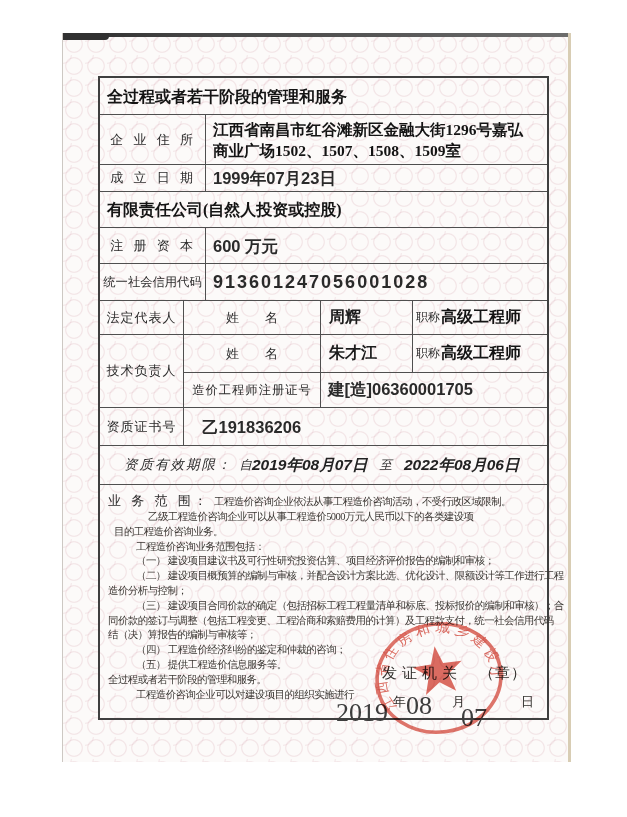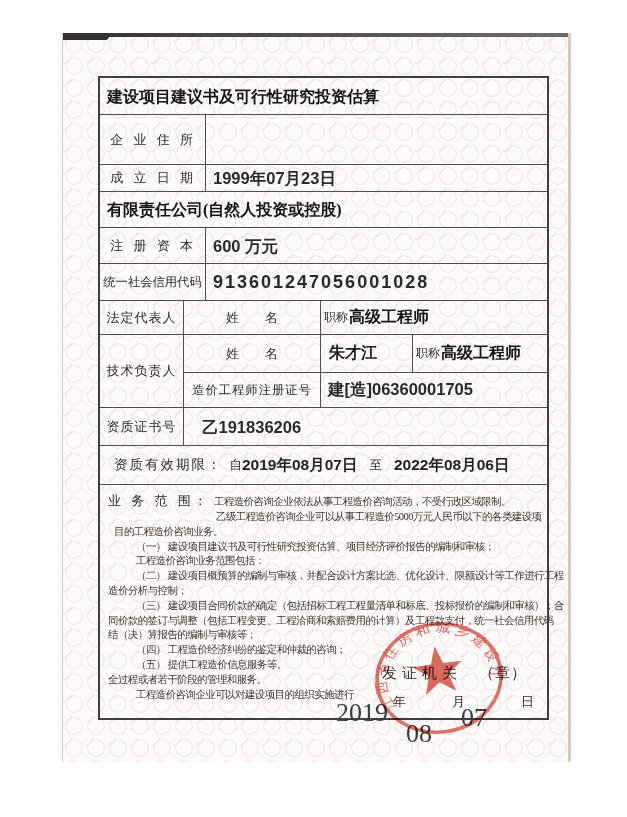--- a/index.html
+++ b/index.html
@@ -53,69 +53,70 @@
   .cell-title{flex:1;padding-left:3px;}
   .mini{font-size:12px;color:#2e2e2e;margin-right:1px;flex-shrink:0;}
   .title-val{font-size:16px;font-weight:600;color:#141414;}
   .sub{flex:1;display:flex;flex-direction:column;}
   .subrow{display:flex;box-sizing:border-box;}
   .subrow.first{border-bottom:1px solid #4f4f4f;}
   .cert-label{width:137px;justify-content:center;font-size:12.3px;letter-spacing:1px;color:#2b2b2b;flex-shrink:0;}
   .cert-val{flex:1;padding-left:7px;}
   .certno-val{padding-left:18px;}
   
-  .valid-cell{flex:1;padding-left:14px;}
+  .valid-cell{flex:1;padding-left:24px;font-style:italic;}
   .valid-label{font-size:13.5px;letter-spacing:2px;color:#2b2b2b;margin-right:7px;}
   .valid-pre{font-size:12.5px;color:#2e2e2e;}
   .valid-date{font-family:"Liberation Sans","DejaVu Sans",sans-serif;font-weight:700;font-size:15.5px;color:#222;}
   .valid-gap{display:inline-block;width:12px;}
   
   .biz-cell{flex:1;position:relative;display:block;padding-top:7px;}
   .bz-row1{display:flex;align-items:flex-start;}
   .bz-label{margin-left:8px;width:106px;flex-shrink:0;font-size:13px;letter-spacing:3px;word-spacing:1px;color:#2b2b2b;}
   .bz{font-size:10.5px;letter-spacing:-0.6px;line-height:14.8px;color:#3b3733;white-space:nowrap;}
   .bz-intro{padding-top:3px;}
   .bz-line{white-space:nowrap;}
-  .in116{margin-left:116px;}
+  .in116{margin-left:48px;}
   .in36{margin-left:36px;}
   .in14{margin-left:14px;}
   .in8{margin-left:8px;}
   
   .auth{position:absolute;left:282px;top:179px;font-size:15px;letter-spacing:5px;color:#32302d;}
   .stamp-note{position:absolute;left:379px;top:179px;font-size:15px;letter-spacing:1px;color:#32302d;}
   .dt-num{position:absolute;font-family:Liberation Serif, serif;font-size:26px;color:#3d3d3d;}
   .dt-unit{position:absolute;font-size:13px;color:#32302d;}
   .dt-y{left:236px;top:213px;}
   .dt-yu{left:293px;top:208px;}
-  .dt-m{left:306px;top:234px;text-align:right;}
+  .dt-m{left:306px;top:206px;text-align:right;}
   .dt-mu{left:352px;top:208px;}
   .dt-d{left:361px;top:218px;}
   .dt-du{left:421px;top:208px;}
   
   .seal{
     position:absolute;left:254px;top:108px;width:170px;height:170px;
     transform:rotate(-8deg);mix-blend-mode:multiply;opacity:0.88;z-index:5;
     pointer-events:none;
   }
 </style>
 </head>
 <body>
 
 <div class="scan">
   <div class="scan-edge-top"></div>
   <div class="scan-edge-corner"></div>
 
   <div class="tbl">
 
     <div class="tr h37">
-      <div class="td val">建设项目建议书及可行性研究投资估算</div>
+      <div class="td val">全过程或者若干阶段的管理和服务</div>
     </div>
 
     <div class="tr h50">
       <div class="td lab bdr">企 业 住 所</div>
+      <div class="td val addr">江西省南昌市红谷滩新区金融大街1296号嘉弘商业广场1502、1507、1508、1509室</div>
     </div>
 
     <div class="tr h27">
       <div class="td lab bdr">成 立 日 期</div>
       <div class="td val num">1999年07月23日</div>
     </div>
 
     <div class="tr h36">
       <div class="td val">有限责任公司(自然人投资或控股)</div>
     </div>
@@ -126,20 +127,21 @@
     </div>
 
     <div class="tr h37">
       <div class="td lab tight bdr">统一社会信用代码</div>
       <div class="td val num code">913601247056001028</div>
     </div>
 
     <div class="tr h34">
       <div class="td lab narrow bdr">法定代表人</div>
       <div class="td cell-name-label bdr">姓　　名</div>
+      <div class="td cell-name bdr">周辉</div>
       <div class="td cell-title">
         <span class="mini">职称</span>
         <span class="title-val">高级工程师</span>
       </div>
     </div>
 
     <div class="tr h73">
       <div class="td lab narrow bdr">技术负责人</div>
       <div class="sub">
         <div class="subrow first h38">
@@ -175,22 +177,22 @@
     </div>
 
     <div class="tr">
       <div class="td biz-cell">
         <div class="bz-row1">
           <span class="bz-label">业 务 范 围：</span>
           <span class="bz bz-intro">工程造价咨询企业依法从事工程造价咨询活动，不受行政区域限制。</span>
         </div>
         <div class="bz bz-line in116">乙级工程造价咨询企业可以从事工程造价5000万元人民币以下的各类建设项</div>
         <div class="bz bz-line in14">目的工程造价咨询业务。</div>
+        <div class="bz bz-line in36">工程造价咨询业务范围包括：</div>
         <div class="bz bz-line in36">（一） 建设项目建议书及可行性研究投资估算、项目经济评价报告的编制和审核；</div>
-        <div class="bz bz-line in36">工程造价咨询业务范围包括：</div>
         <div class="bz bz-line in36">（二） 建设项目概预算的编制与审核，并配合设计方案比选、优化设计、限额设计等工作进行工程</div>
         <div class="bz bz-line in8">造价分析与控制；</div>
         <div class="bz bz-line in36">（三） 建设项目合同价款的确定（包括招标工程工程量清单和标底、投标报价的编制和审核）；合</div>
         <div class="bz bz-line in8">同价款的签订与调整（包括工程变更、工程洽商和索赔费用的计算）及工程款支付，统一社会信用代码</div>
         <div class="bz bz-line in8">结（决）算报告的编制与审核等；</div>
         <div class="bz bz-line in36">（四） 工程造价经济纠纷的鉴定和仲裁的咨询；</div>
         <div class="bz bz-line in36">（五） 提供工程造价信息服务等。</div>
         <div class="bz bz-line in8">全过程或者若干阶段的管理和服务。</div>
         <div class="bz bz-line in36">工程造价咨询企业可以对建设项目的组织实施进行</div>
 

